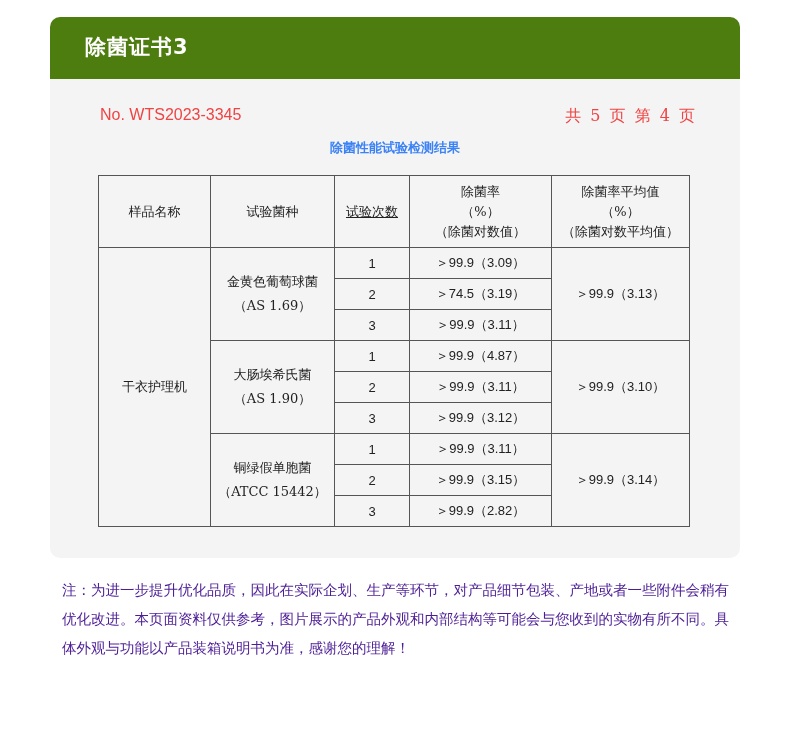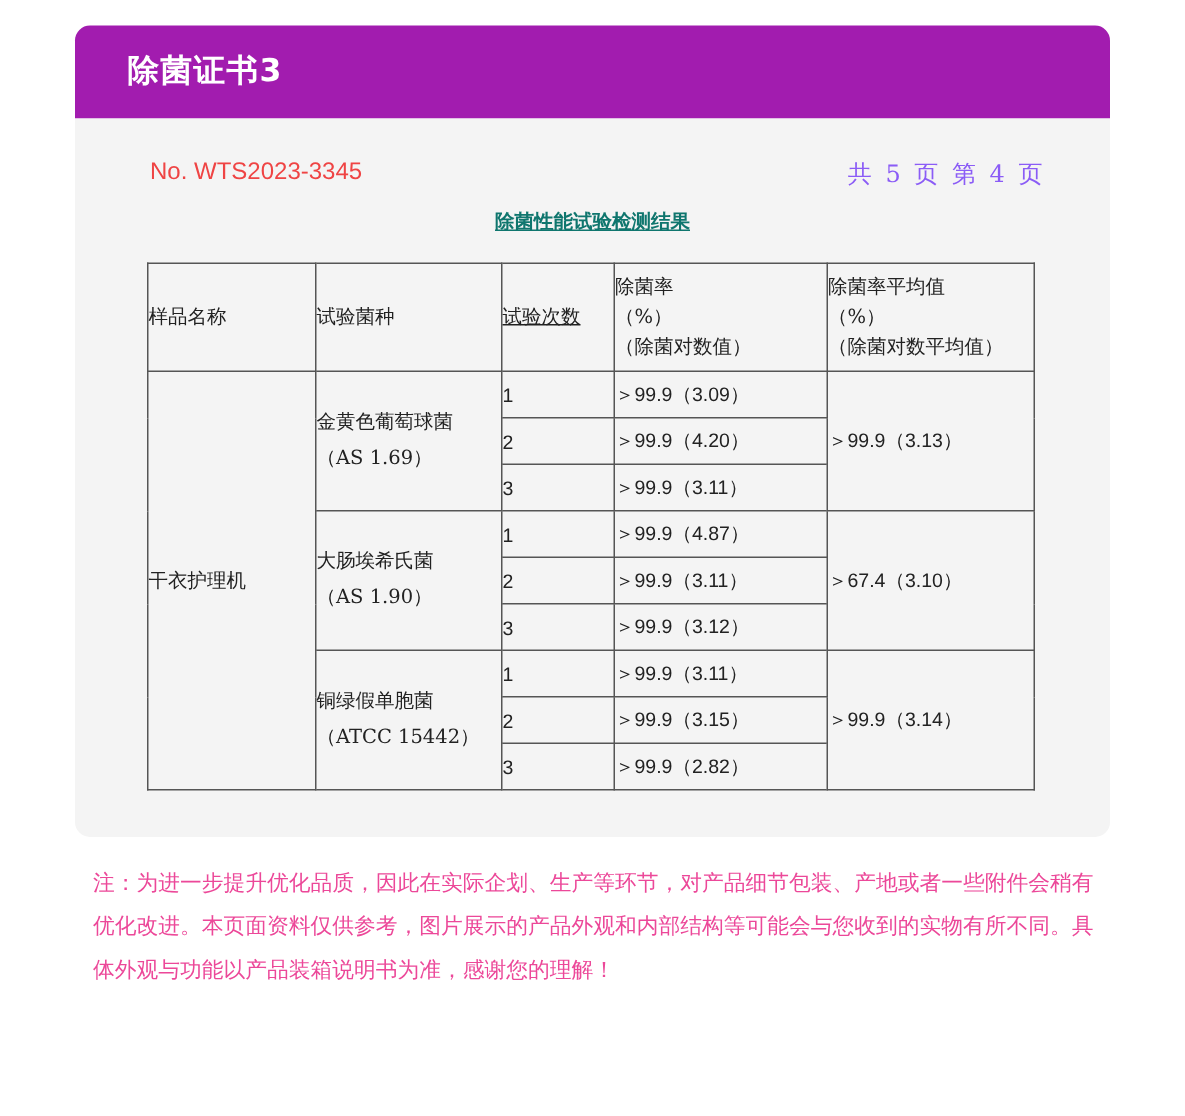--- a/index.html
+++ b/index.html
@@ -1,30 +1,30 @@
 <!DOCTYPE html>
 <html><head>
 <meta charset="utf-8">
 <style>
   html, body { margin:0; padding:0; }
   body { width:790px; height:744px; background:#ffffff; position:relative; overflow:hidden; font-family:"Liberation Sans","DejaVu Sans",sans-serif; }
-  .header-bar { position:absolute; left:50px; top:17px; width:690px; height:62px; background:#a21caf; border-radius:10px 10px 0 0; }
+  .header-bar { position:absolute; left:50px; top:17px; width:690px; height:62px; background:#4d7c0f; border-radius:10px 10px 0 0; }
   .header-title { position:absolute; left:35px; top:16px; font-size:21px; font-weight:bold; color:#ffffff; letter-spacing:1px; font-family:"DejaVu Sans",sans-serif; }
   .card { position:absolute; left:50px; top:79px; width:690px; height:479px; background:#f4f4f4; border-radius:0 0 10px 10px; }
   .doc-no { position:absolute; left:100px; top:106px; font-size:16px; color:#ef4444; font-family:Liberation Sans, sans-serif; }
-  .page-info { position:absolute; right:95px; top:106px; font-size:16px; color:#8b5cf6; font-family:"DejaVu Serif",serif; word-spacing:4px; }
-  .doc-title { position:absolute; left:0; width:790px; top:139px; text-align:center; font-size:13px; font-weight:bold; color:#0f766e; font-family:"DejaVu Sans",sans-serif;text-decoration:underline; }
+  .page-info { position:absolute; right:95px; top:106px; font-size:16px; color:#ef4444; font-family:"DejaVu Serif",serif; word-spacing:4px; }
+  .doc-title { position:absolute; left:0; width:790px; top:139px; text-align:center; font-size:13px; font-weight:bold; color:#3b82f6; font-family:"DejaVu Sans",sans-serif; }
   table.results { position:absolute; left:98px; top:175px; border-collapse:collapse; font-size:13px; color:#222; font-family:"DejaVu Serif",serif; }
-  table.results td, table.results th { border:1.5px solid #555; text-align:left; vertical-align:middle; padding:0; font-weight:normal; }
+  table.results td, table.results th { border:1.5px solid #555; text-align:center; vertical-align:middle; padding:0; font-weight:normal; }
   table.results th { height:71px; line-height:20px; }
   table.results td.num { font-family:"Liberation Sans",sans-serif; font-size:13px; }
   table.results tr.data td { height:30px; }
   .c1 { width:111px; } .c2 { width:123px; } .c3 { width:74px;text-decoration:underline; } .c4 { width:141px; } .c5 { width:137px; }
   .strain { line-height:24px; }
-  .note { position:absolute; left:62px; top:576px; width:680px; font-size:14.5px; line-height:29px; color:#ec4899; font-family:Liberation Mono, monospace; }
+  .note { position:absolute; left:62px; top:576px; width:680px; font-size:14.5px; line-height:29px; color:#4c1d95; font-family:Liberation Serif, serif; }
 </style>
 </head>
 <body>
 
 <div class="header-bar">
   <div class="header-title">除菌证书3</div>
 </div>
 
 <div class="card"></div>
 
@@ -55,35 +55,35 @@
     <td rowspan="3" class="strain">
       <div>金黄色葡萄球菌</div>
       <div class="num">（AS 1.69）</div>
     </td>
     <td class="num">1</td>
     <td class="num">＞99.9（3.09）</td>
     <td rowspan="3" class="num">＞99.9（3.13）</td>
   </tr>
   <tr class="data">
     <td class="num">2</td>
-    <td class="num">＞99.9（4.20）</td>
+    <td class="num">＞74.5（3.19）</td>
   </tr>
   <tr class="data">
     <td class="num">3</td>
     <td class="num">＞99.9（3.11）</td>
   </tr>
 
   <tr class="data">
     <td rowspan="3" class="strain">
       <div>大肠埃希氏菌</div>
       <div class="num">（AS 1.90）</div>
     </td>
     <td class="num">1</td>
     <td class="num">＞99.9（4.87）</td>
-    <td rowspan="3" class="num">＞67.4（3.10）</td>
+    <td rowspan="3" class="num">＞99.9（3.10）</td>
   </tr>
   <tr class="data">
     <td class="num">2</td>
     <td class="num">＞99.9（3.11）</td>
   </tr>
   <tr class="data">
     <td class="num">3</td>
     <td class="num">＞99.9（3.12）</td>
   </tr>
 

